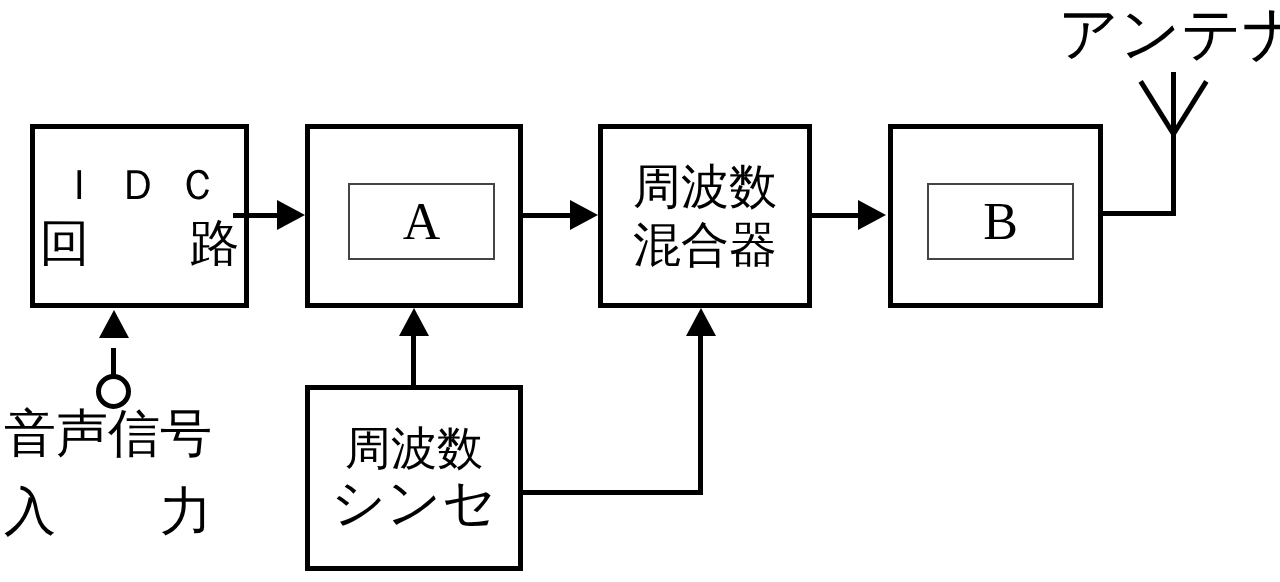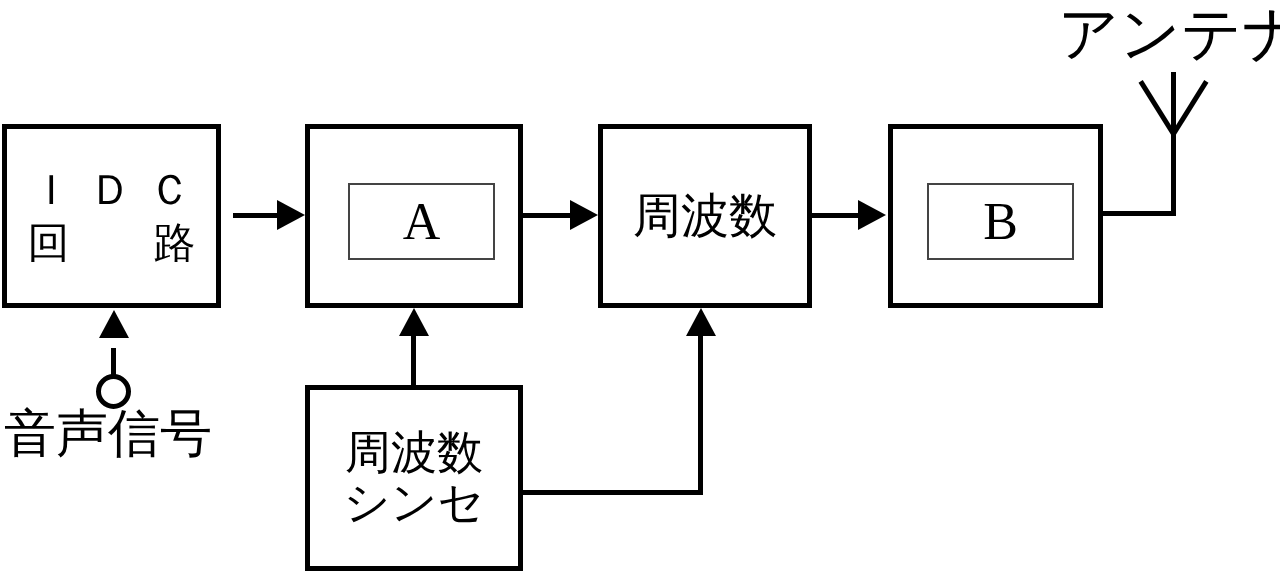--- a/index.html
+++ b/index.html
@@ -100,44 +100,45 @@
     background: #000000;
     width: 5px;
     transform-origin: bottom center;
   }
 </style>
 </head>
 <body>
 
 <div id="canvas">
 
-  <div class="block" style="left:2px; top:124px; width:219px; height:184px;">
+  <div class="block" style="left:30px; top:124px; width:219px; height:184px;">
     <div class="line jp" style="font-size:42px; letter-spacing:2px;">Ｉ Ｄ Ｃ</div>
-    <div class="line jp" style="font-size:42px; margin-top:8px;">回　　路</div>
+    <div class="line jp" style="font-size:50px; margin-top:8px;">回　　路</div>
   </div>
 
   <div class="block" style="left:305px; top:124px; width:218px; height:184px;">
     <div class="inner-box" style="left:38px; top:54px; width:147px; height:77px;">
       <span class="letter">A</span>
     </div>
   </div>
 
   <div class="block" style="left:598px; top:124px; width:214px; height:184px;">
     <div class="line jp" style="font-size:48px;">周波数</div>
+    <div class="line jp" style="font-size:48px; margin-top:6px;">混合器</div>
   </div>
 
   <div class="block" style="left:888px; top:124px; width:215px; height:184px;">
     <div class="inner-box" style="left:34px; top:54px; width:147px; height:77px;">
       <span class="letter">B</span>
     </div>
   </div>
 
   <div class="block" style="left:305px; top:385px; width:218px; height:186px;">
     <div class="line jp" style="font-size:46px;">周波数</div>
-    <div class="line jp" style="font-size:46px;">シンセ</div>
+    <div class="line jp" style="font-size:54px;">シンセ</div>
   </div>
 
   <div class="seg-h" style="left:233px; top:213px; width:48px;"></div>
   <div class="arrow-right" style="left:277px; top:200px;"></div>
 
   <div class="seg-h" style="left:523px; top:213px; width:50px;"></div>
   <div class="arrow-right" style="left:570px; top:200px;"></div>
 
   <div class="seg-h" style="left:812px; top:213px; width:48px;"></div>
   <div class="arrow-right" style="left:858px; top:200px;"></div>
@@ -158,14 +159,15 @@
     <div class="antenna-arm" style="left:1171px; top:72px; height:62px; transform: rotate(32deg);"></div>
   </div>
 
   <div class="free-label jp" style="left:1058px; top:2px; font-size:60px;">アンテナ</div>
 
   <div class="seg-v" style="left:111px; top:348px; height:34px;"></div>
   <div class="arrow-up" style="left:99px; top:310px;"></div>
   <div class="terminal-circle" style="left:96px; top:374px; width:35px; height:35px;"></div>
 
   <div class="free-label jp" style="left:4px; top:411px; font-size:52px;font-family:Liberation Mono, monospace;">音声信号</div>
+  <div class="free-label jp" style="left:4px; top:484px; font-size:52px;">入　　力</div>
 
 </div>
 
 </body></html>

